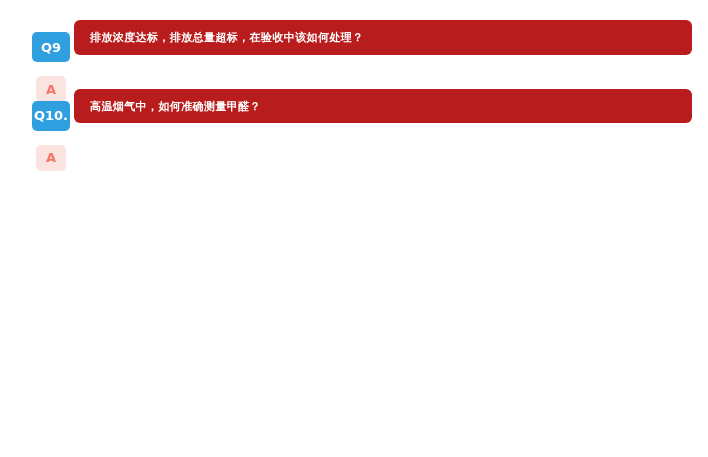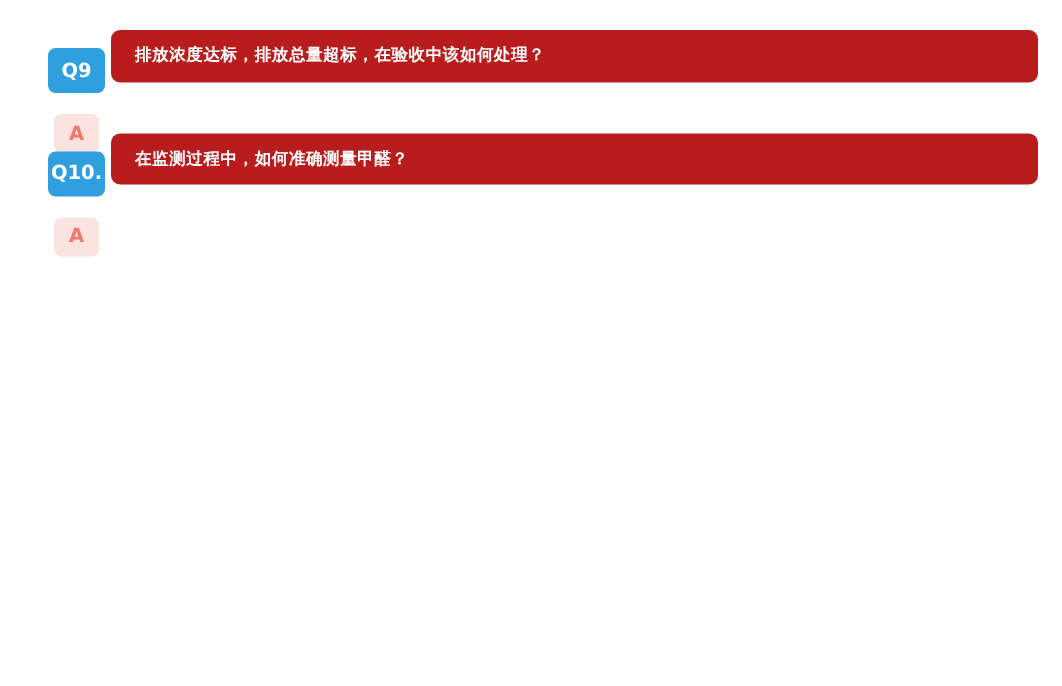--- a/index.html
+++ b/index.html
@@ -105,17 +105,17 @@
       <div class="q-bar">排放浓度达标，排放总量超标，在验收中该如何处理？</div>
     </div>
   </div>
 
   <div class="qa-block">
     <div class="badge-col">
       <div class="q-badge">Q10.</div>
       <div class="a-badge">A</div>
     </div>
     <div class="content-col">
-      <div class="q-bar">在监测过程中，如何准确测量甲醛？</div>
+      <div class="q-bar">高温烟气中，如何准确测量甲醛？</div>
     </div>
   </div>
 
 </div>
 
 </body></html>

